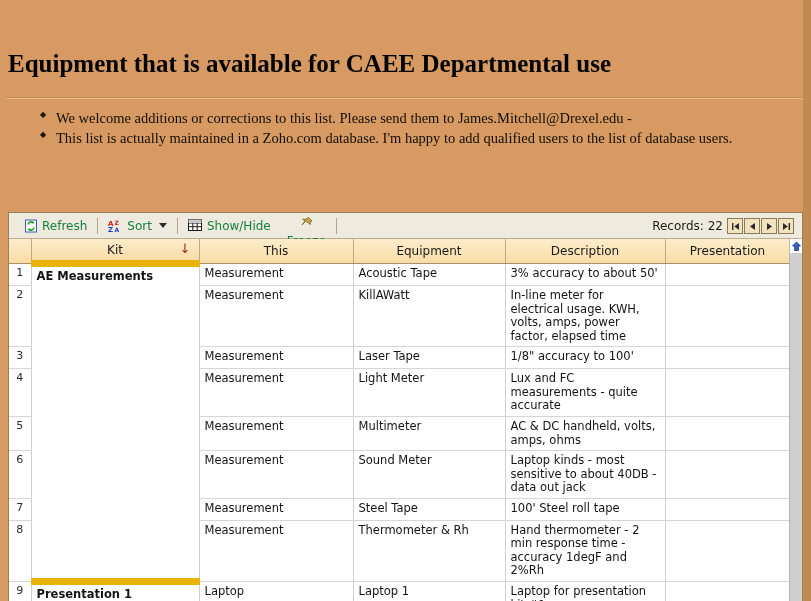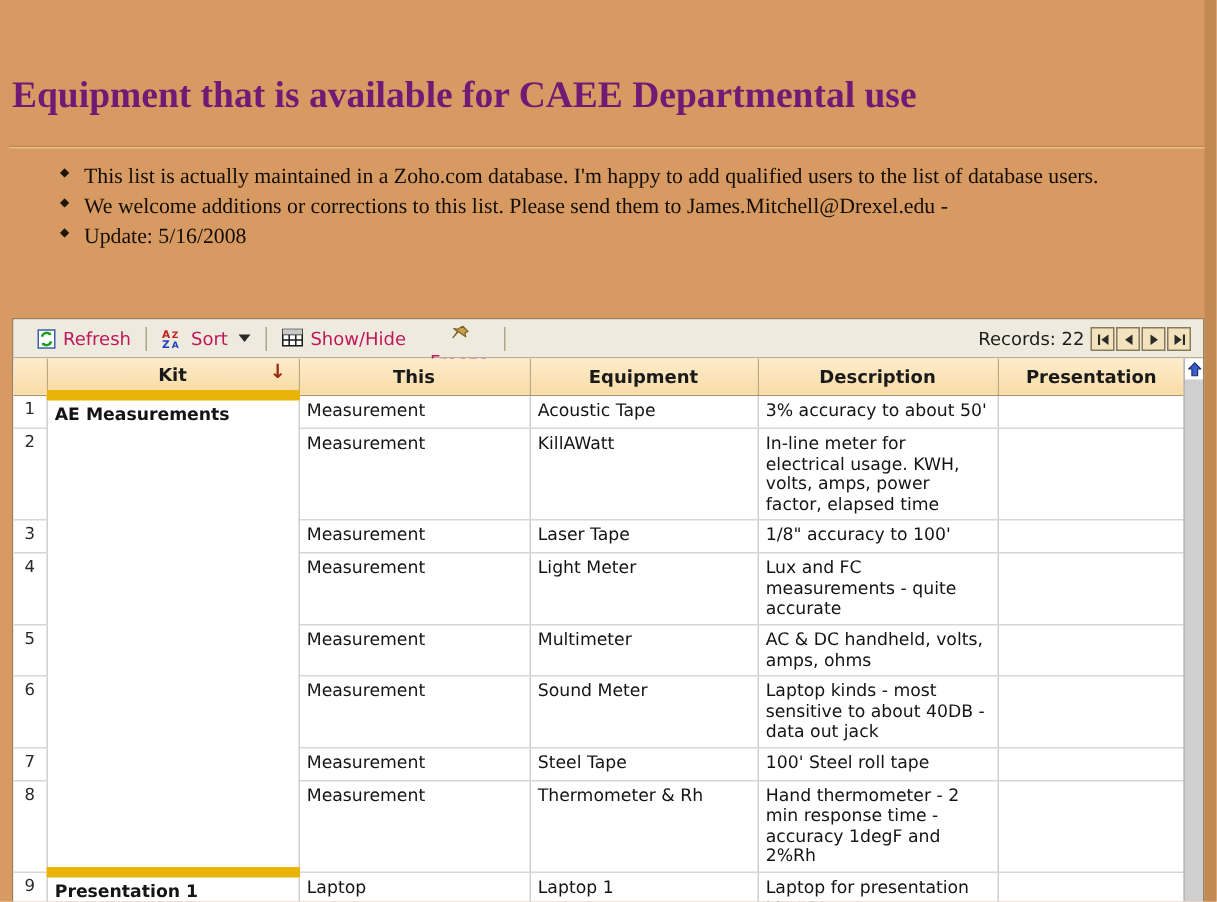--- a/index.html
+++ b/index.html
@@ -19,21 +19,21 @@
     height: 601px;
     background: #d79a62;
     overflow: hidden;
   }
 
   
   .page-title {
     font-family: "Liberation Serif", serif;
     font-weight: bold;
     font-size: 25px;
-    color: #701a75;
+    color: #000000;
     padding: 6px 0 2px 8px;
     letter-spacing: 0px;
     white-space: nowrap;
     margin-top: 44px;
   }
   .title-rule {
     height: 0;
     border-top: 1px solid #c08a52;
     border-bottom: 1px solid #e8b98a;
     margin: 6px 6px 0 6px;
@@ -89,21 +89,21 @@
     box-sizing: border-box;
     position: relative;
   }
   .tb-btn {
     display: flex;
     align-items: center;
     gap: 4px;
     height: 20px;
     padding: 0 5px;
     font-size: 12px;
-    color: #be185d;
+    color: #15803d;
     font-family: "DejaVu Sans", sans-serif;
     cursor: default;
     white-space: nowrap;
   }
   .tb-sep {
     width: 1px;
     height: 16px;
     background: #b0a590;
     margin: 0 5px;
   }
@@ -158,21 +158,21 @@
   table.grid th {
     background: #fbe3b4;
     border-right: 1px solid #c9b municipal;
     font-weight: normal;
   }
   table.grid th {
     height: 21px;
     background: linear-gradient(#fdeccb, #f8dca6);
     border-right: 1px solid #c0a87c;
     border-bottom: 1px solid #a9906a;
-    font-weight: bold;
+    font-weight: normal;
     font-size: 12px;
     color: #1a1a1a;
     text-align: center;
     position: relative;
     padding: 0 4px;
   }
   table.grid th.corner { width: 22px; padding: 0; }
   th .sort-arrow {
     position: absolute;
     right: 8px;
@@ -249,23 +249,22 @@
 </head>
 <body>
 
 <div id="page">
 
   <h1 class="page-title">Equipment that is available for CAEE Departmental use</h1>
   <div class="title-rule"></div>
 
   <div class="intro">
     <ul>
+      <li>We welcome additions or corrections to this list. Please send them to James.Mitchell@Drexel.edu -</li>
       <li>This list is actually maintained in a Zoho.com database. I'm happy to add qualified users to the list of database users.</li>
-      <li>We welcome additions or corrections to this list. Please send them to James.Mitchell@Drexel.edu -</li>
-      <li>Update: 5/16/2008</li>
     </ul>
   </div>
 
   <div id="grid-widget">
 
     <div class="toolbar">
 
       <div class="tb-btn">
         <span class="tb-icon">
           <svg width="14" height="14" viewBox="0 0 14 14">

